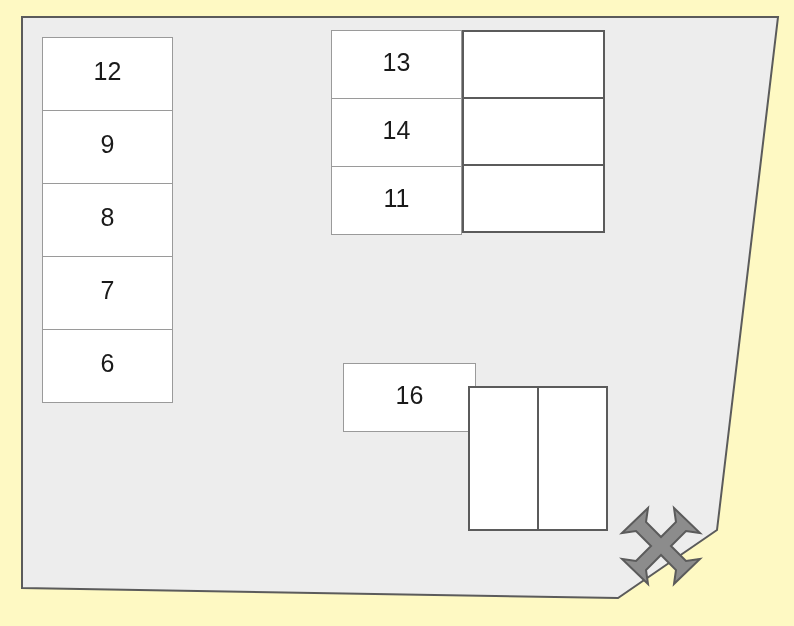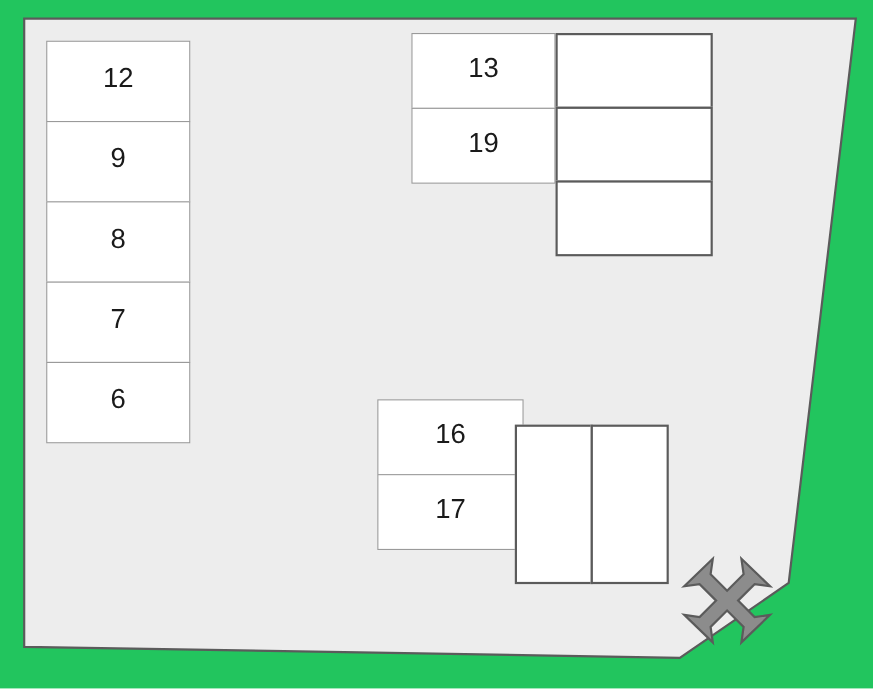--- a/index.html
+++ b/index.html
@@ -6,21 +6,21 @@
   html, body {
     margin: 0;
     padding: 0;
     background: #ffffff;
     font-family: "Liberation Sans", sans-serif;
   }
   #stage {
     position: relative;
     width: 794px;
     height: 626px;
-    background: #22c55e;
+    background: #fef9c3;
     overflow: hidden;
   }
   #boundary-svg {
     position: absolute;
     left: 0;
     top: 0;
     width: 794px;
     height: 626px;
   }
   .group {
@@ -53,21 +53,21 @@
     margin-top: -2px;
   }
   .cell.dark:first-child { margin-top: 0; }
   .cell.dark.side {
     margin-top: 0;
     margin-left: -2px;
   }
   .cell.dark.side:first-child { margin-left: 0; }
 
   .stack { display: flex; flex-direction: column; }
-  .row-pair { display: flex; flex-direction: row; align-items: flex-start; margin-left: 43px; }
+  .row-pair { display: flex; flex-direction: row; align-items: flex-start; }
   .col-pair { display: flex; flex-direction: row; }
 
   
   #group-left       { left: 42px;  top: 37px; }
   #group-upper      { left: 331px; top: 30px; }
   #group-lower      { left: 322px; top: 363px; padding-left: 21px; }
   #group-lower-pair { left: 468px; top: 386px; }
 
   #group-left .cell  { width: 131px; height: 74px; }
   #group-left .cell-label { position: relative; top: -3px; }
@@ -115,43 +115,43 @@
       <span class="cell-label">6</span>
     </div>
   </div>
 
   <div class="group row-pair" id="group-upper">
     <div class="stack label-col">
       <div class="cell light">
         <span class="cell-label">13</span>
       </div>
       <div class="cell light">
-        <span class="cell-label">19</span>
+        <span class="cell-label">14</span>
+      </div>
+      <div class="cell light">
+        <span class="cell-label">11</span>
       </div>
     </div>
     <div class="stack blank-col">
       <div class="cell dark">
         <span class="cell-label"></span>
       </div>
       <div class="cell dark">
         <span class="cell-label"></span>
       </div>
       <div class="cell dark">
         <span class="cell-label"></span>
       </div>
     </div>
   </div>
 
   <div class="group stack" id="group-lower">
     <div class="cell light">
       <span class="cell-label">16</span>
     </div>
-    <div class="cell light">
-      <span class="cell-label">17</span>
-    </div>
   </div>
 
   <div class="group col-pair" id="group-lower-pair">
     <div class="cell dark side">
       <span class="cell-label"></span>
     </div>
     <div class="cell dark side">
       <span class="cell-label"></span>
     </div>
   </div>

